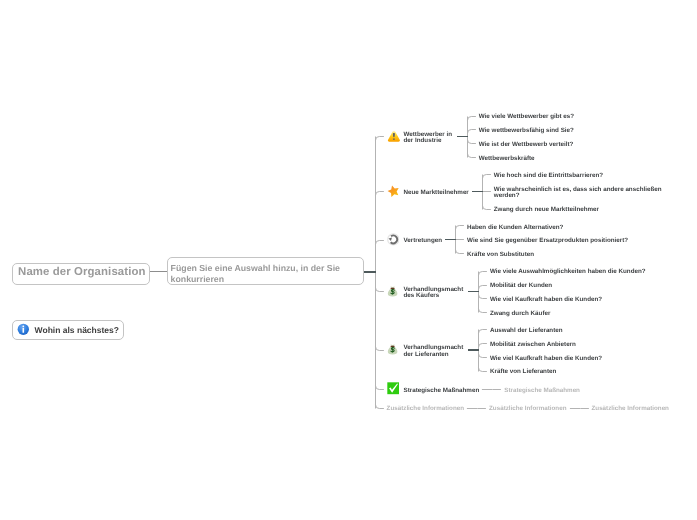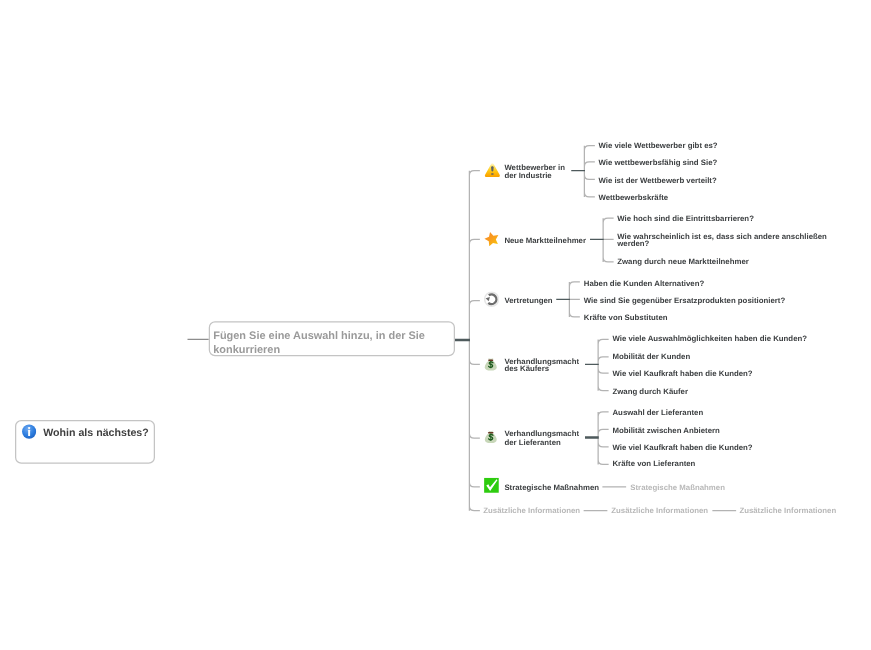--- a/index.html
+++ b/index.html
@@ -4,39 +4,42 @@
 <style>
   html,body{margin:0;padding:0;}
   body{width:697px;height:520px;background:#ffffff;font-family:"Liberation Sans",sans-serif;overflow:hidden;
         -webkit-font-smoothing:antialiased;text-rendering:geometricPrecision;}
   .stage{position:relative;width:697px;height:520px;}
   .node-box{position:absolute;border:1px solid #c4c4c4;border-radius:5px;background:#fff;box-sizing:border-box;}
   .org-box{left:11.6px;top:262.8px;width:138.4px;height:21.8px;}
   .org-text{position:absolute;left:5.5px;top:2.5px;font-size:11.4px;font-weight:bold;color:#9a9a9a;white-space:nowrap;letter-spacing:0.1px;}
   .ind-box{left:166.6px;top:256.6px;width:197.6px;height:28.4px;}
   .ind-text{position:absolute;left:3px;top:5.5px;font-size:8.75px;font-weight:bold;line-height:10.5px;color:#9a9a9a;width:188px;}
-  .hint-box{left:11.6px;top:336px;width:112.6px;height:35px;}
+  .hint-box{left:11.6px;top:320px;width:112.6px;height:20px;}
   .hint-icon{position:absolute;left:4.2px;top:2.2px;width:12.6px;height:12.6px;line-height:0;}
   .hint-text{position:absolute;left:22px;top:4px;font-size:8.5px;font-weight:bold;color:#3f3f3f;white-space:nowrap;}
   .conn{position:absolute;background:#8d8d8d;}
 
   
   .tree{position:absolute;left:0;top:0;}
   .mm-label{position:absolute;font-size:6.25px;font-weight:bold;line-height:6.8px;color:#3c3f41;white-space:pre;}
   .mm-label.ph{color:#b8b8b8;font-weight:bold;}
   .mm-icon{position:absolute;width:13.6px;height:13.6px;line-height:0;}
   .hline{position:absolute;height:1px;background:#b3b3b3;}
   .hline.dark{background:#4e5a5c;height:1.4px;}
   .mm-svg{position:absolute;overflow:visible;}
 
 </style>
 </head>
 <body>
 
 <div class="stage">
+  <div class="node-box org-box">
+    <div class="org-text">Name der Organisation</div>
+  </div>
   <div class="conn" style="left:150px;top:271px;width:17px;height:1px"></div>
   <div class="node-box ind-box">
     <div class="ind-text">Fügen Sie eine Auswahl hinzu, in der Sie konkurrieren</div>
   </div>
   <div class="node-box hint-box">
     <span class="hint-icon" id="hint-icon"><svg viewBox="0 0 16 16" width="12.6" height="12.6">
           <defs>
             <radialGradient id="ig" cx="0.4" cy="0.3" r="0.8">
               <stop offset="0" stop-color="#6ea8f0"></stop>
               <stop offset="0.55" stop-color="#2f7fe0"></stop>

